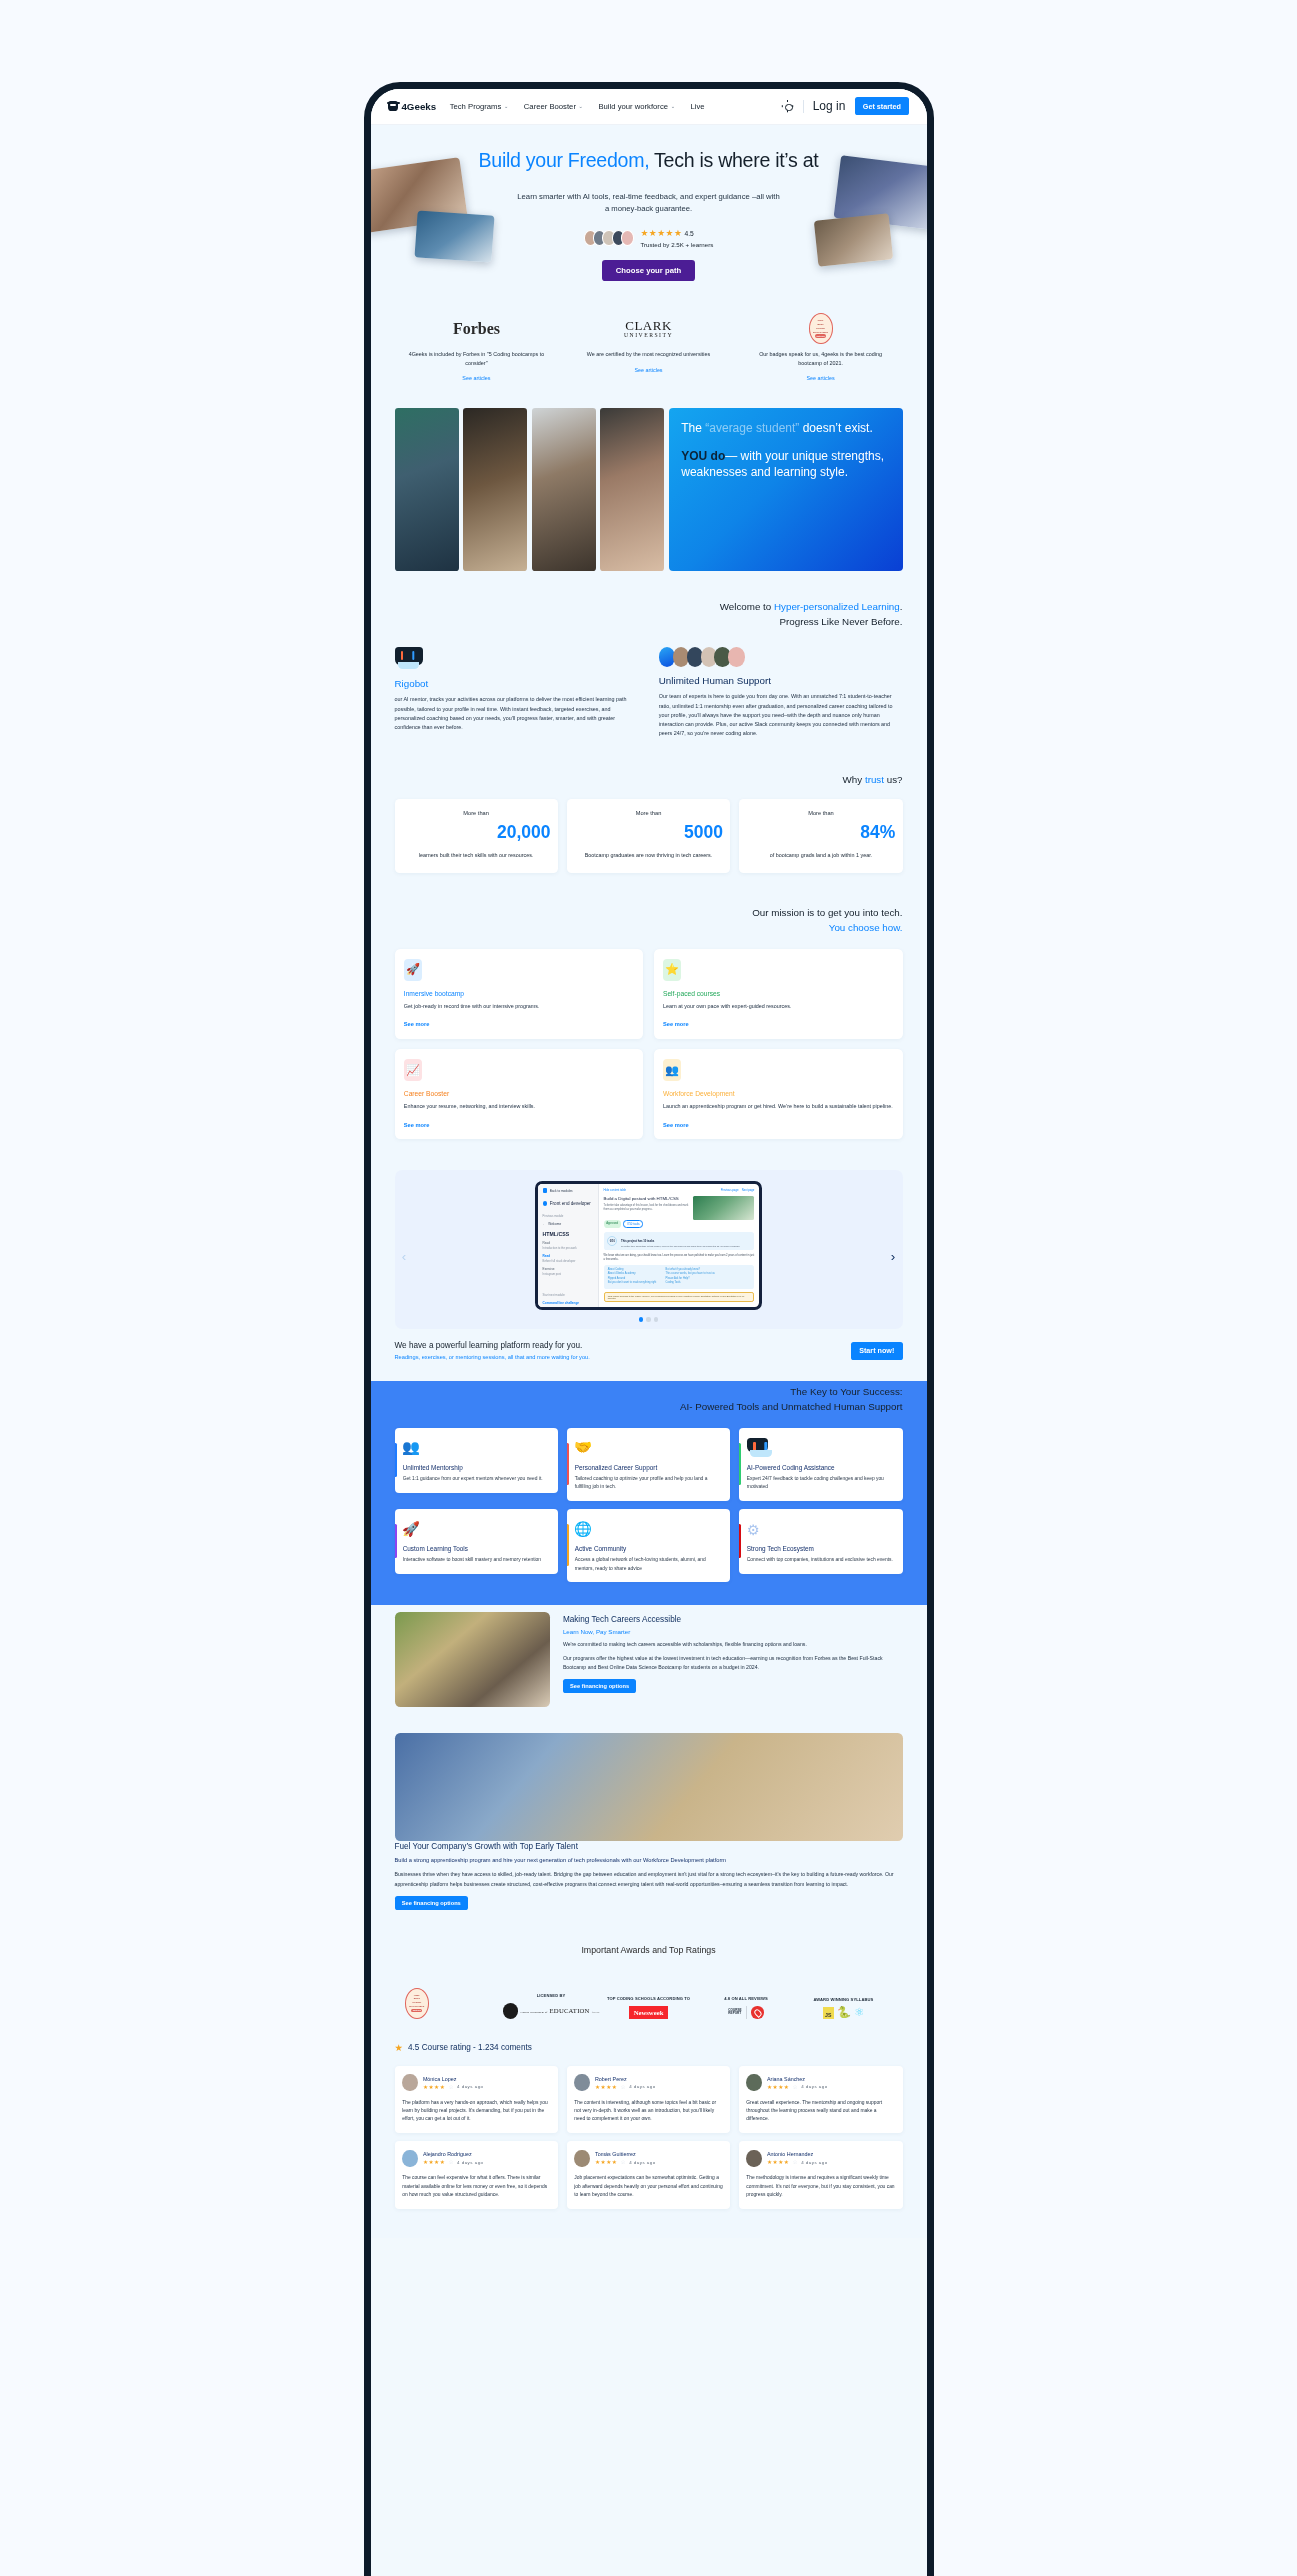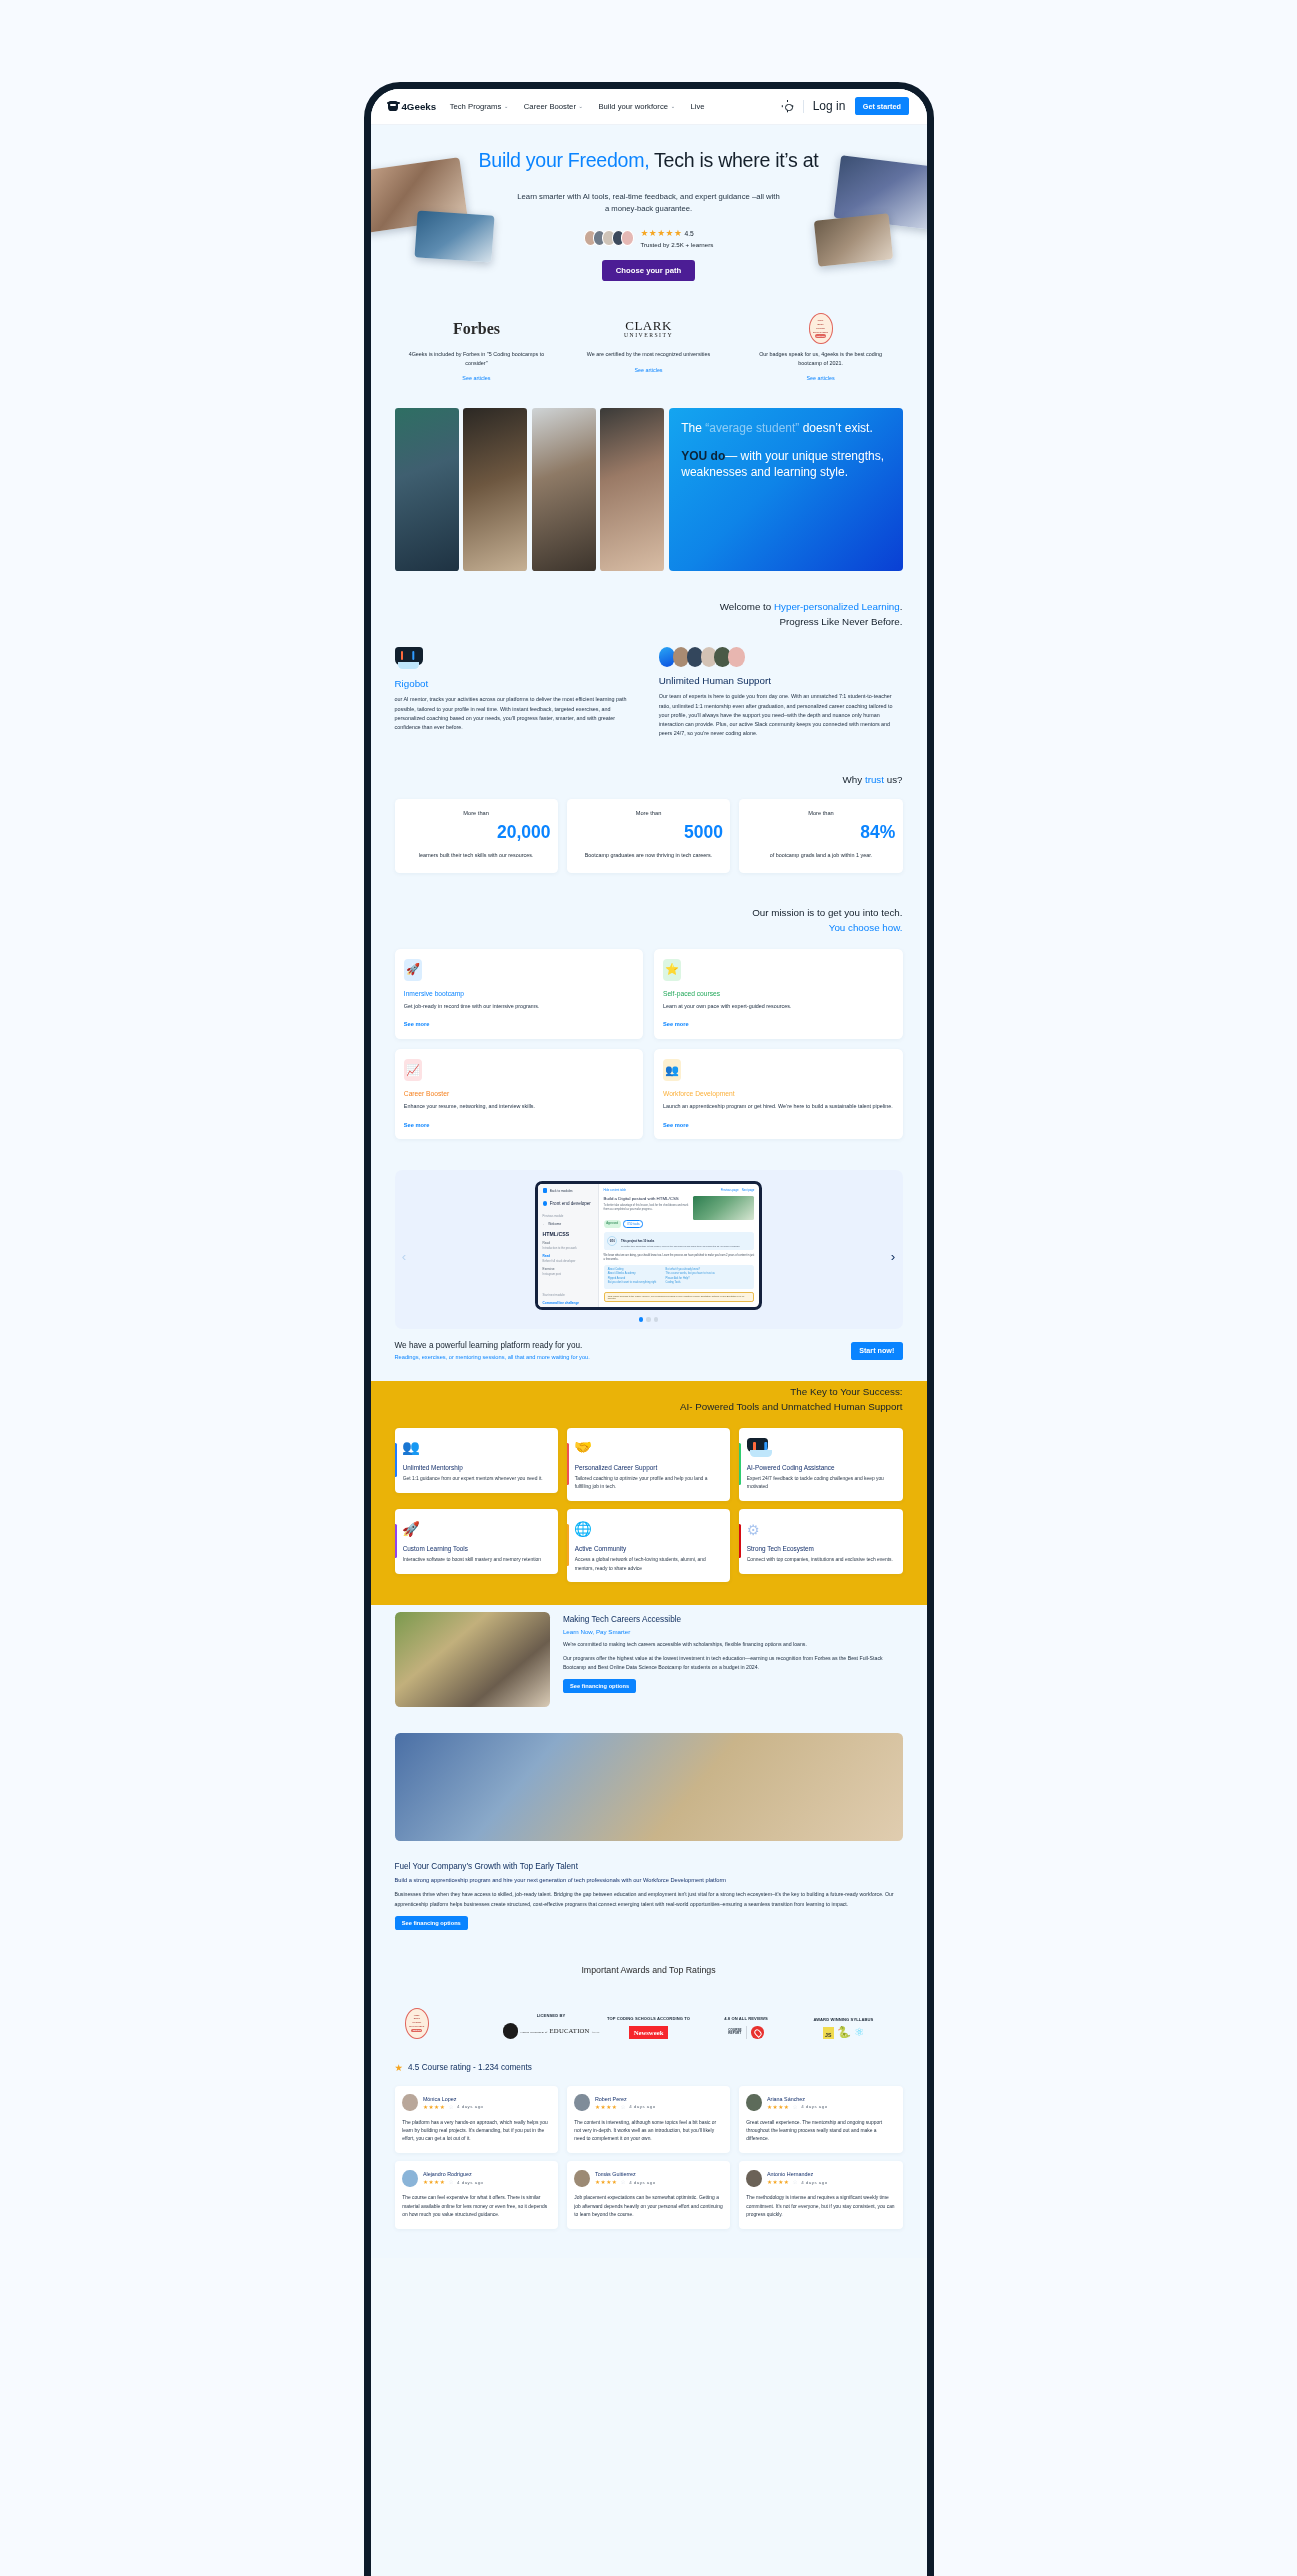--- a/index.html
+++ b/index.html
@@ -236,21 +236,21 @@
   .car-arrow.left { left: 7.2px; color:#b9d4f0; }
   .car-arrow.right { right: 7.2px; }
 
   
   .platcta { background:#f0f8fe; padding: 7.2px 24px 20.6px; display:flex; align-items:center; }
   .platcta .txt { flex:1; }
   .platcta h3 { font-size: 8.2px; font-weight: normal; color:#15202b; }
   .platcta p { font-size: 5.7px; color:#0a84ff; margin-top: 4.1px; }
 
   
-  .key-sec { background:#eab308; padding: 4.1px 24px 23px; }
+  .key-sec { background:#3b82f6; padding: 4.1px 24px 23px; }
   .key-grid { display:grid; grid-template-columns: repeat(3,1fr); gap: 8.2px; margin-top: 13.4px; align-items:start; }
   .kcard {
     background:#fff; border-radius: 4.1px; padding: 8.2px 8.2px 9.3px; position:relative;
     box-shadow:0 1px 4.1px rgba(20,60,110,.06); overflow:hidden;
   }
   .kbar { position:absolute; left:0; top: 15.5px; bottom: 15.5px; width: 2.6px; border-radius: 0 1.5px 1.5px 0; }
   .kicon { height: 20.6px; display:flex; align-items:flex-end; margin-bottom: 7.2px; font-size: 14.4px; color:#a8c4ef; }
   .kcard h4 { font-size: 6.4px; color:#14306b; font-weight: normal; margin-bottom: 4.6px; }
   .kcard p { font-size: 4.9px; color:#2b3848; line-height: 1.65; }
 
@@ -264,21 +264,21 @@
   .fin-txt p { font-size: 5.2px; color:#223245; line-height:1.7; margin-top: 5.2px; }
   .btn-blue-sm {
     background:#0a84ff;color:#fff;border:none;border-radius:2.6px;padding:4.1px 7.2px;
     font-size:5.7px;font-weight:bold;cursor:pointer;margin-top:7.2px;font-family:"Liberation Sans",sans-serif;
   }
 
   
   .wf-sec { background:#f0f8fe; padding: 5.2px 24px 20.6px; }
   .wf-photo { width:100%; height: 108px; border-radius: 5.2px;
     background: linear-gradient(130deg,#4a6fa5 0%,#8aa9c9 28%,#c9b48a 58%,#e0cdb0 100%); }
-  .wf-txt { padding-top: 21px; }
+  .wf-txt { padding-top: 1px; }
   .wf-txt h3 { font-size: 8.2px; color:#0b2a5b; font-weight: normal; }
   .wf-txt .sub { font-size: 5.7px; color:#14306b; margin-top: 5.2px; line-height:1.6; }
   .wf-txt p { font-size: 5.2px; color:#223245; line-height:1.75; margin-top: 5.2px; }
 
   
   .aw-sec { background:#f0f8fe; padding: 14.4px 24px 19.6px; }
   .aw-head { text-align:center; font-size: 8.8px; color:#2a2a2a; font-weight:normal; }
   .aw-row { display:flex; justify-content:space-between; align-items:flex-end; margin-top: 28px; padding: 0 10.3px; }
   .aw-item { text-align:center; flex:1; }
   .aw-cap { font-size: 4.1px; font-weight:bold; color:#1b2836; line-height:1.45; margin-bottom: 4.6px; letter-spacing:0.1px; }

